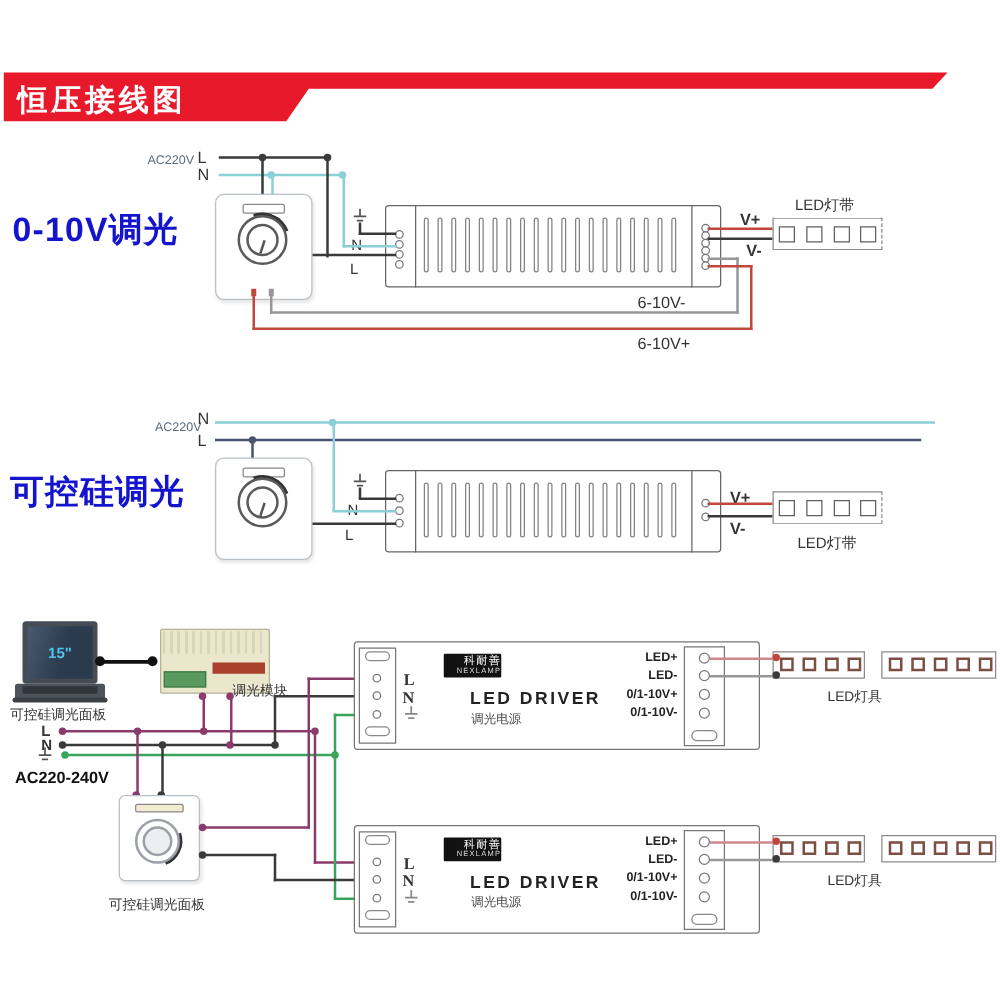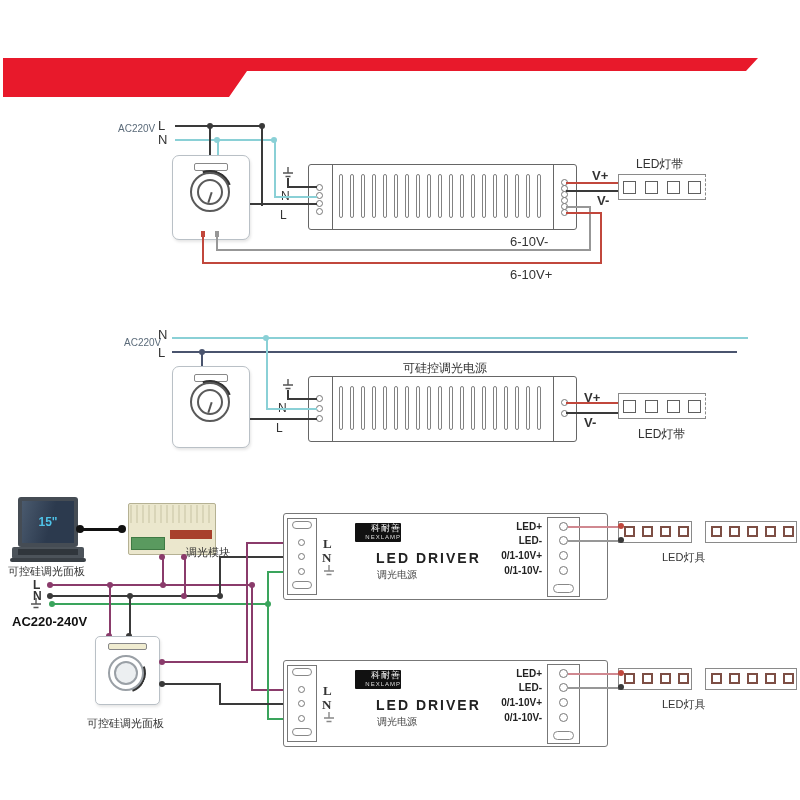--- a/index.html
+++ b/index.html
@@ -39,21 +39,23 @@
   .logo{position:absolute;background:#111;color:#fff;text-align:right;border-radius:1px}
 </style>
 </head>
 <body>
 
 <div id="stage">
 
   <svg style="position:absolute;left:0;top:0" width="800" height="110">
     <polygon points="3,58 758,58 746,71 247,71 229,97 3,97" fill="#e8192b"></polygon>
   </svg>
-
+  <div class="t b" style="left:14px;top:64px;font-size:24px;color:#fff;letter-spacing:3px">恒压接线图</div>
+
+  <div class="t blue" style="left:10px;top:166px">0-10V调光</div>
   <div class="t f10 gray" style="left:118px;top:123px">AC220V</div>
   <div class="t f13" style="left:158px;top:118px">L</div>
   <div class="t f13" style="left:158px;top:132px">N</div>
 
   <i class="wh blk" style="left:175px;top:125px;width:88px"></i>
   <i class="wh cyn" style="left:175px;top:139px;width:101px"></i>
   <i class="wv blk" style="left:209px;top:125px;height:32px"></i>
   <i class="wv cyn" style="left:217px;top:139px;height:18px"></i>
   <i class="wv blk" style="left:261px;top:125px;height:81px"></i>
   <i class="wv cyn" style="left:274px;top:139px;height:59px"></i>
@@ -134,38 +136,38 @@
   <i class="wv gry" style="left:589px;top:206px;height:45px"></i>
   <i class="wh gry" style="left:216px;top:249px;width:375px"></i>
   <i class="wv gry" style="left:216px;top:234px;height:17px"></i>
   <i class="wh red" style="left:566px;top:212px;width:36px"></i>
   <i class="wv red" style="left:600px;top:212px;height:52px"></i>
   <i class="wh red" style="left:202px;top:262px;width:400px"></i>
   <i class="wv red" style="left:202px;top:234px;height:30px"></i>
   <div class="t f13" style="left:510px;top:234px">6-10V-</div>
   <div class="t f13" style="left:510px;top:267px">6-10V+</div>
 
+  <div class="t blue" style="left:8px;top:375px">可控硅调光</div>
   <div class="t f10 gray" style="left:124px;top:337px">AC220V</div>
   <div class="t f13" style="left:158px;top:327px">N</div>
   <div class="t f13" style="left:158px;top:345px">L</div>
   <i class="wh cyn" style="left:172px;top:337px;width:576px"></i>
   <i class="wh nvy" style="left:172px;top:351px;width:565px"></i>
   <i class="wv nvy" style="left:201px;top:351px;height:16px"></i>
   <i class="wv cyn" style="left:266px;top:337px;height:72px"></i>
   <span class="dot nvy" style="left:199px;top:349px"></span>
   <span class="dot cyn" style="left:263px;top:335px"></span>
 
   <div class="panel" style="left:172px;top:366px;width:78px;height:82px"></div>
   <div class="slot" style="left:194px;top:374px;width:34px;height:8px;border-radius:2px"></div>
   <div class="arc" style="left:188px;top:380px;width:44px;height:44px;border-top-color:#333;transform:rotate(25deg)"></div>
   <div class="circ" style="left:190px;top:382px;width:40px;height:40px"></div>
   <div class="circ" style="left:197px;top:389px;width:26px;height:26px"></div>
   <i style="left:209px;top:402px;width:2px;height:11px;background:#555;transform:rotate(18deg)"></i>
 
-  <div class="t f12" style="left:330px;top:360px;width:230px;text-align:center">可硅控调光电源</div>
   <div class="box" style="left:308px;top:376px;width:269px;height:66px"></div>
   <div class="vdiv" style="left:332px;top:376px;height:66px"></div>
   <div class="vdiv" style="left:553px;top:376px;height:66px"></div>
   <div class="vents" style="left:339px;top:386px;width:211px;height:44px">
       <i></i>
       <i></i>
       <i></i>
       <i></i>
       <i></i>
       <i></i>

